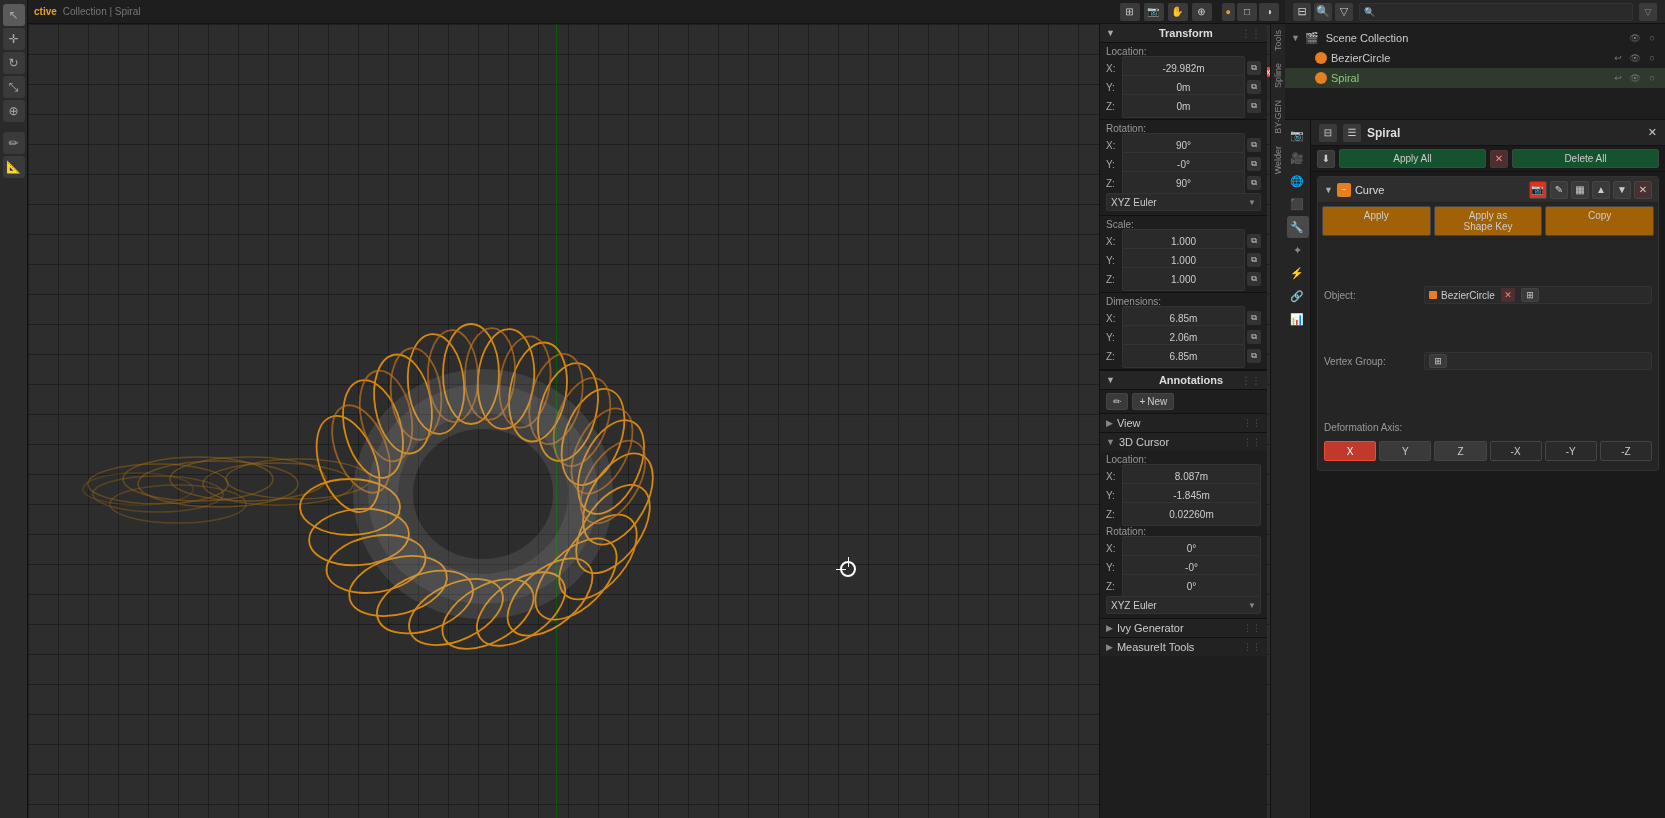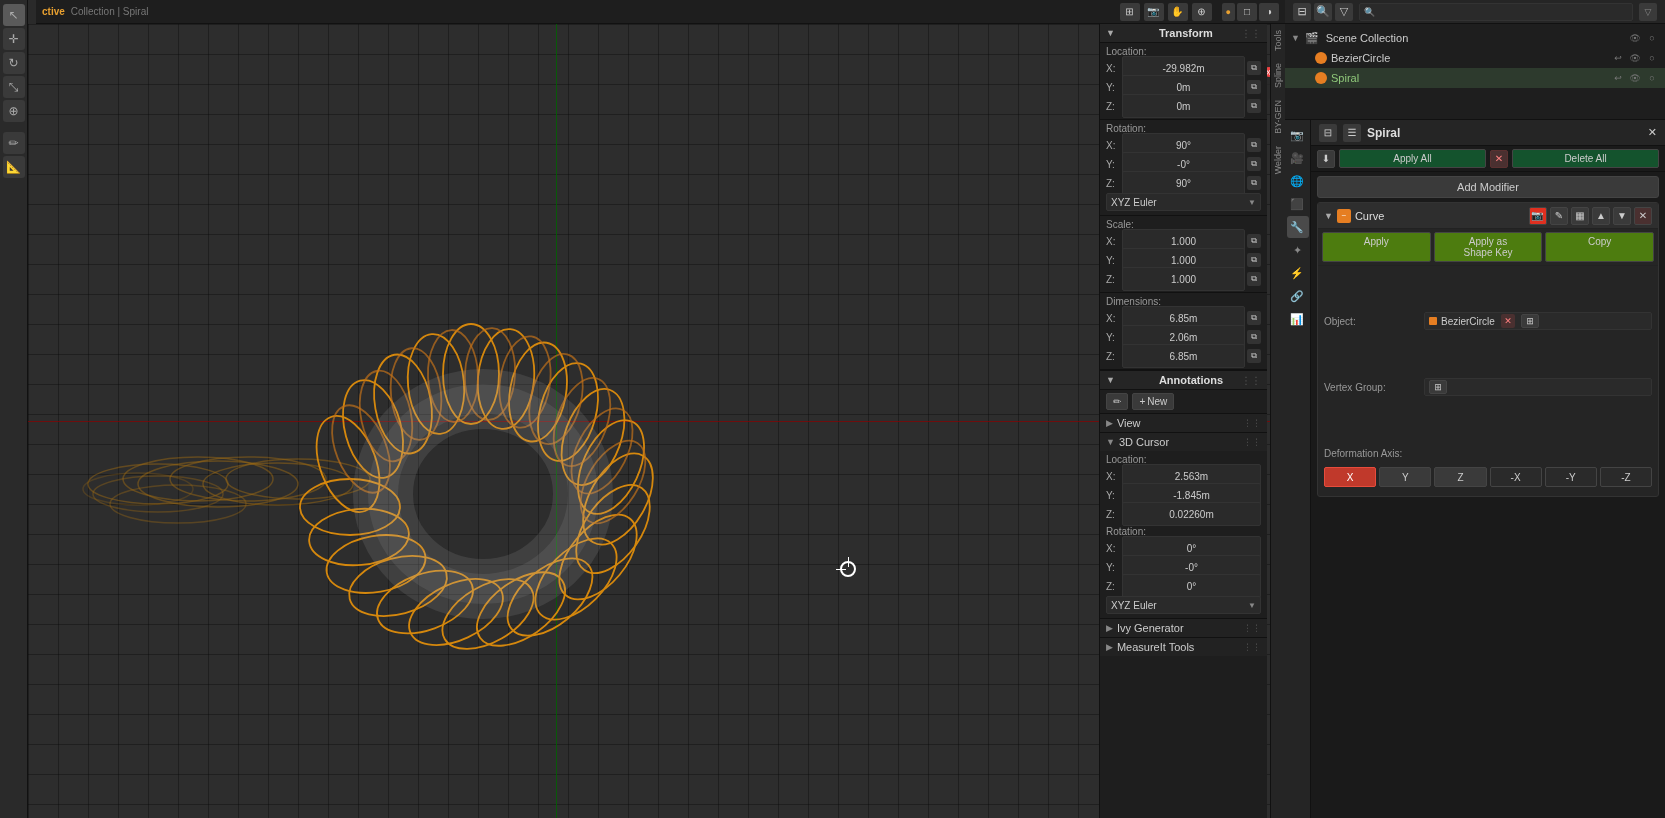--- a/index.html
+++ b/index.html
@@ -46,21 +46,21 @@
     
     .viewport {
       flex: 1;
       position: relative;
       background: #2a2a2a;
       overflow: hidden;
     }
     .viewport-header {
       position: absolute;
       top: 0;
-      left: 8px;
+      left: 0;
       right: 0;
       height: 24px;
       background: #1e1e1e;
       border-bottom: 1px solid #111;
       display: flex;
       align-items: center;
       padding: 0 6px;
       gap: 6px;
       z-index: 10;
     }
@@ -488,21 +488,21 @@
     }
 
     .mod-apply-row {
       display: flex;
       padding: 3px 4px;
       gap: 3px;
       border-bottom: 1px solid #222;
     }
     .mod-apply-btn {
       flex: 1;
-      background: #4d7c0f;
+      background: #a16207;
       border: 1px solid #444;
       border-radius: 2px;
       padding: 3px 20px;
       font-size: 10px;
       color: #ccc;
       cursor: pointer;
       text-align: center;
     }
 
     .mod-field-row {
@@ -876,21 +876,21 @@
       <div class="sub-panel">
         <div class="sub-panel-header">
           <span class="sub-panel-arrow">▼</span>
           <span class="sub-panel-title">3D Cursor</span>
           <span class="sub-panel-drag">⋮⋮</span>
         </div>
         <div class="cursor-loc">
           <div class="prop-label">Location:</div>
           <div class="prop-row">
             <span class="prop-axis">X:</span>
-            <div class="prop-value">2.563m</div>
+            <div class="prop-value">8.087m</div>
           </div>
           <div class="prop-row">
             <span class="prop-axis">Y:</span>
             <div class="prop-value">-1.845m</div>
           </div>
           <div class="prop-row">
             <span class="prop-axis">Z:</span>
             <div class="prop-value">0.02260m</div>
           </div>
           <div class="prop-label" style="margin-top:3px;">Rotation:</div>
@@ -1011,21 +1011,20 @@
         </div>
 
         <div style="display:flex; align-items:center; padding:3px 6px; gap:4px; border-bottom:1px solid #111;">
           <div style="display:flex; align-items:center; justify-content:center; width:18px; height:18px; background:#3a3a3a; border:1px solid #444; border-radius:2px; cursor:pointer; font-size:10px; color:#ccc;">⬇</div>
           <div class="mod-btn">Apply All</div>
           <div class="mod-btn-x">✕</div>
           <div class="mod-btn">Delete All</div>
         </div>
 
 
-        <div class="add-modifier-btn">Add Modifier</div>
 
         <div class="modifier-card">
           <div class="mod-card-header">
             <span class="mod-card-arrow">▼</span>
             <div style="width:14px; height:14px; background:#e67e22; border-radius:2px; display:flex; align-items:center; justify-content:center; font-size:8px; color:white; flex-shrink:0;">~</div>
             <span class="mod-card-title">Curve</span>
             <div class="mod-card-actions">
               <div class="mod-card-btn active">📷</div>
               <div class="mod-card-btn">✎</div>
               <div class="mod-card-btn">▦</div>

